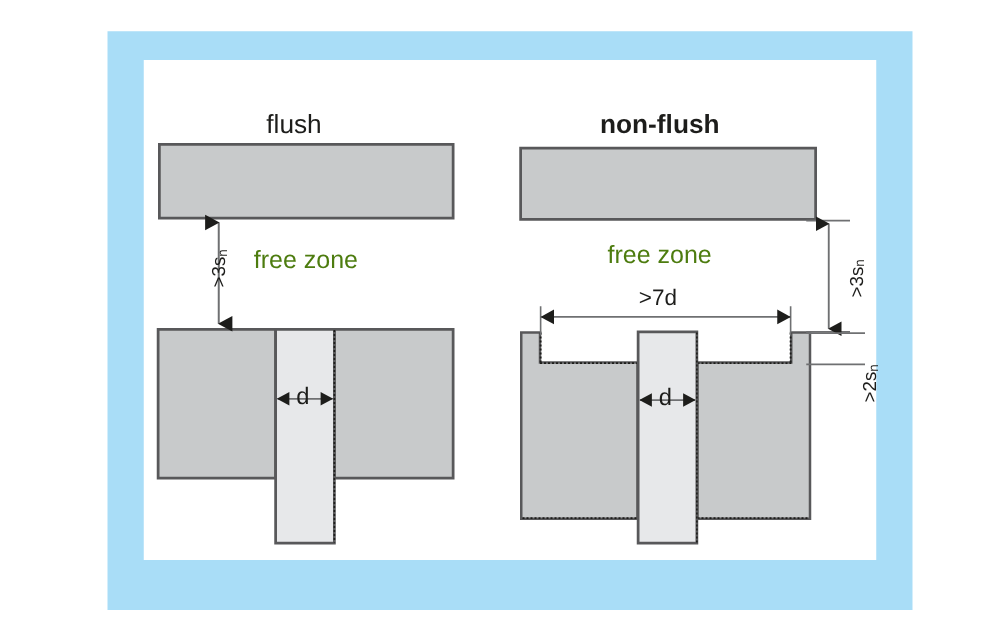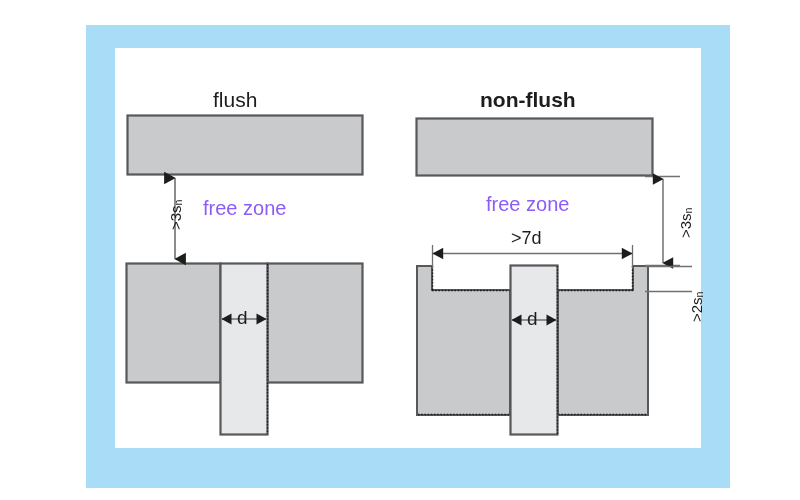--- a/index.html
+++ b/index.html
@@ -47,21 +47,21 @@
   .label-title {
     position: absolute;
     font-size: 21px;
     color: #1d1d1b;
     white-space: nowrap;
     letter-spacing: 0px;
   }
   .label-zone {
     position: absolute;
     font-size: 20px;
-    color: #8b5cf6;
+    color: #4d7c0f;
     white-space: nowrap;
   }
   .label-dim {
     position: absolute;
     font-size: 18px;
     color: #1d1d1b;
     white-space: nowrap;
     text-align: right;
   }
   .label-rot {

